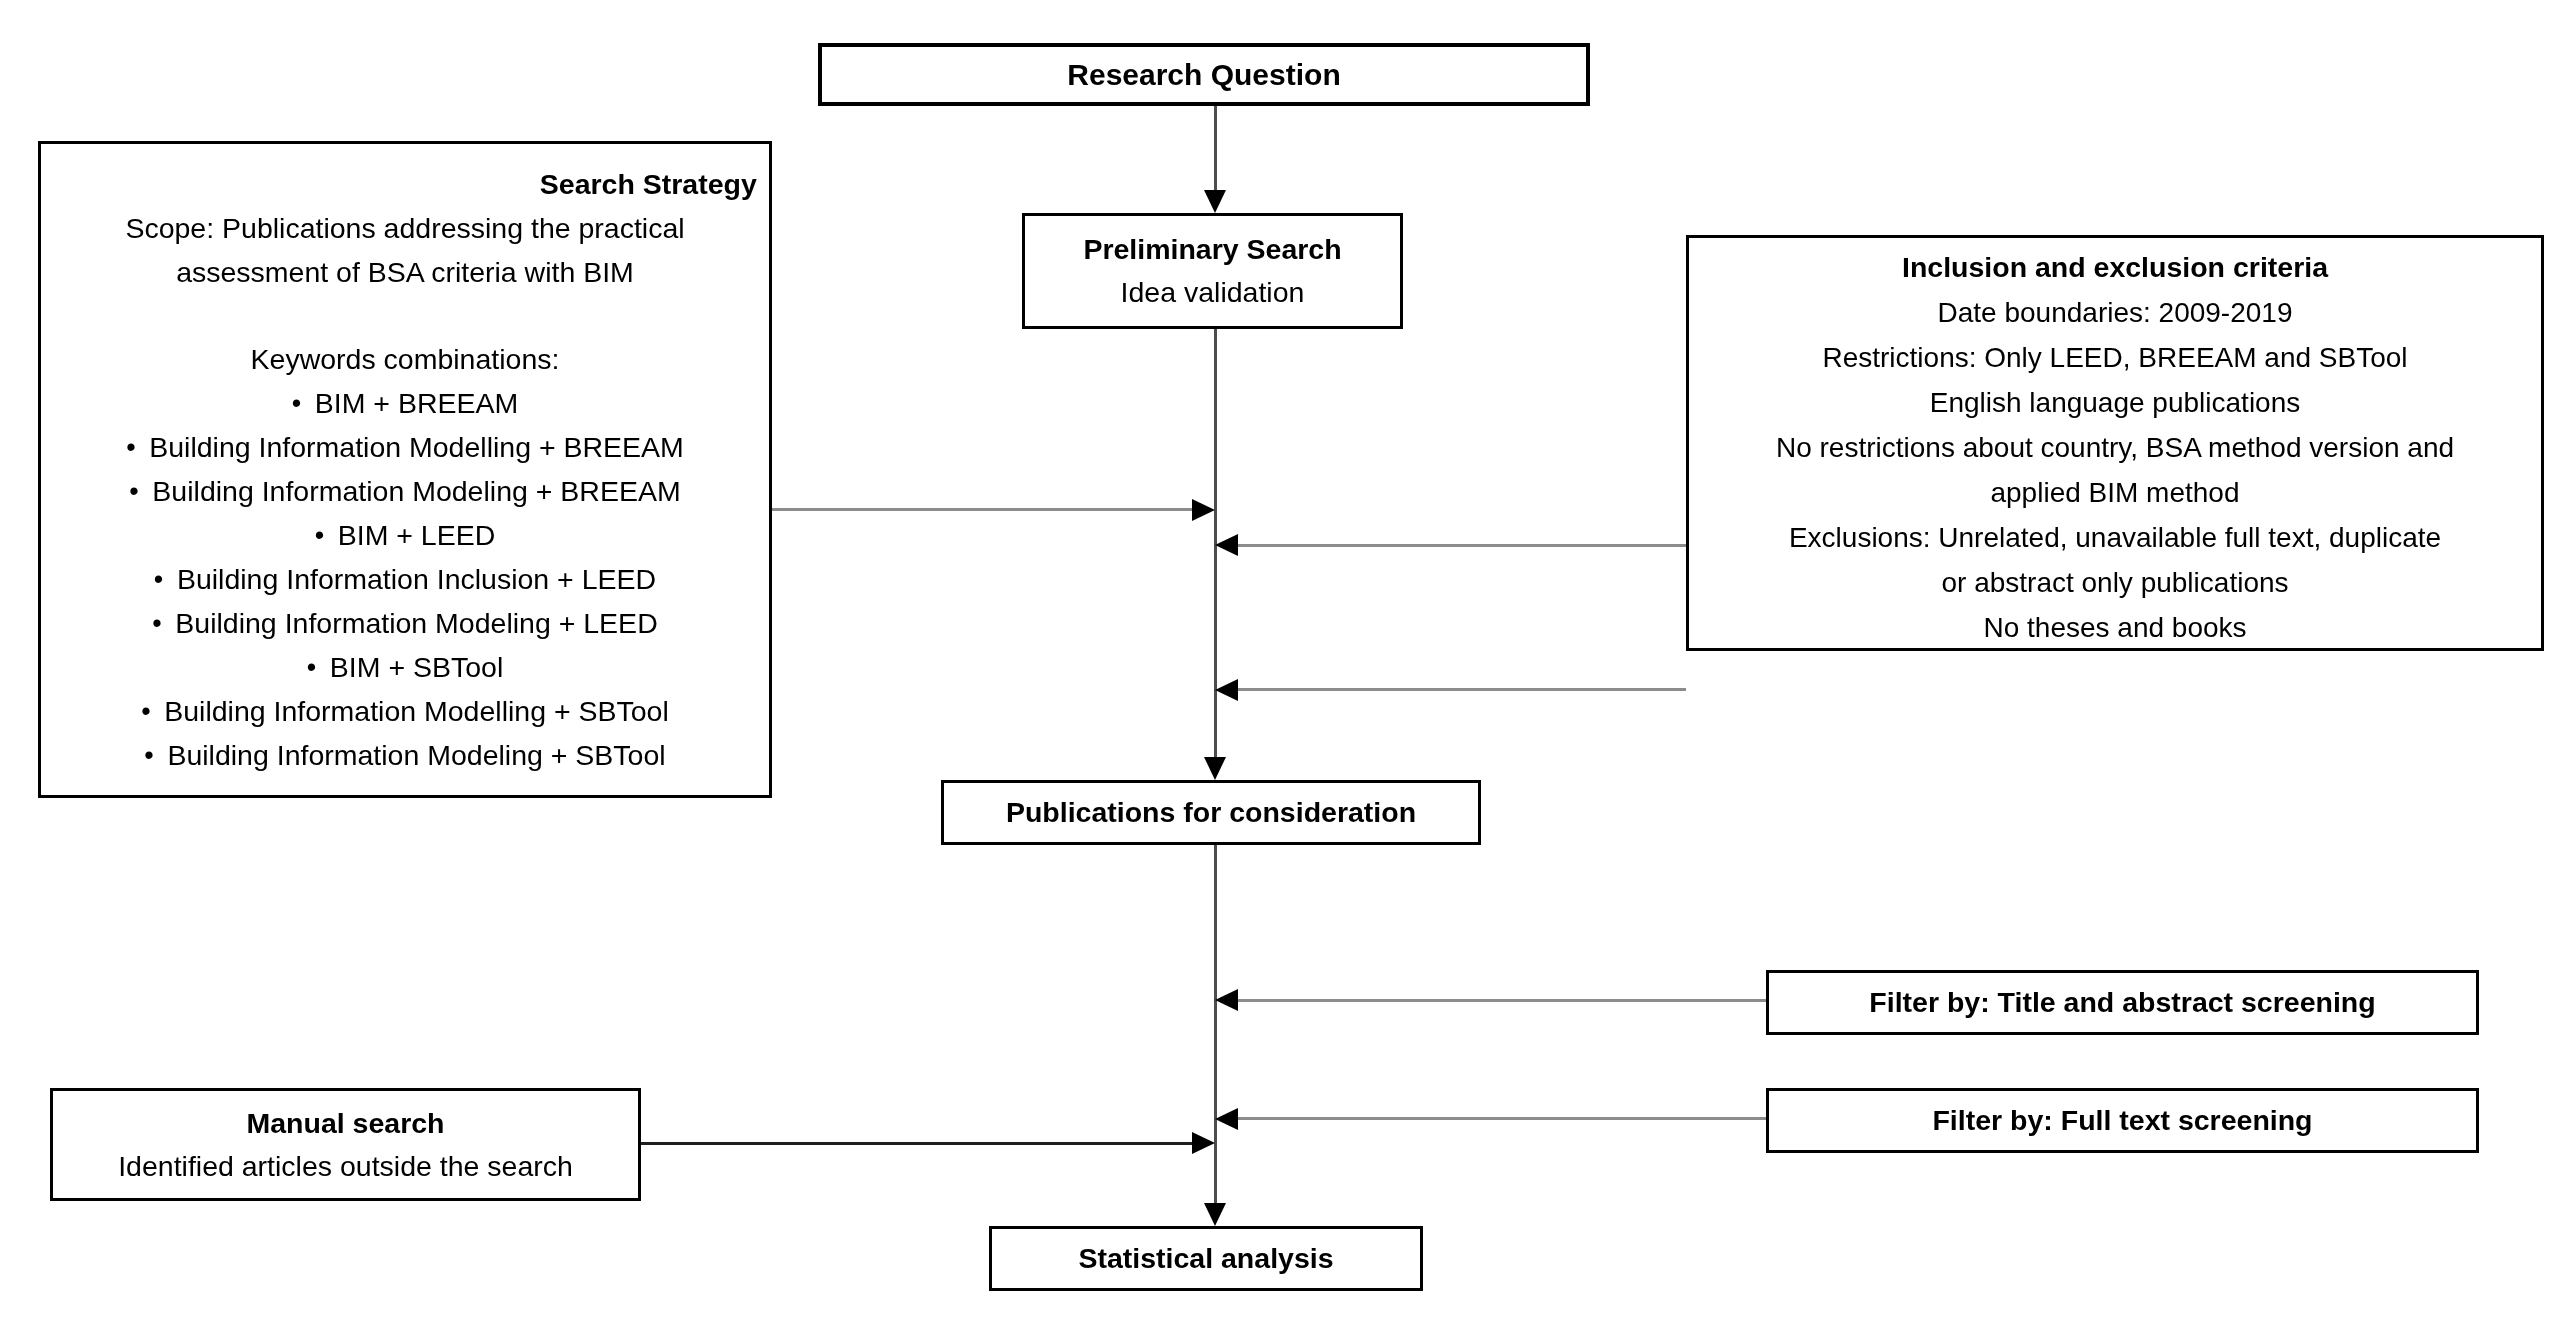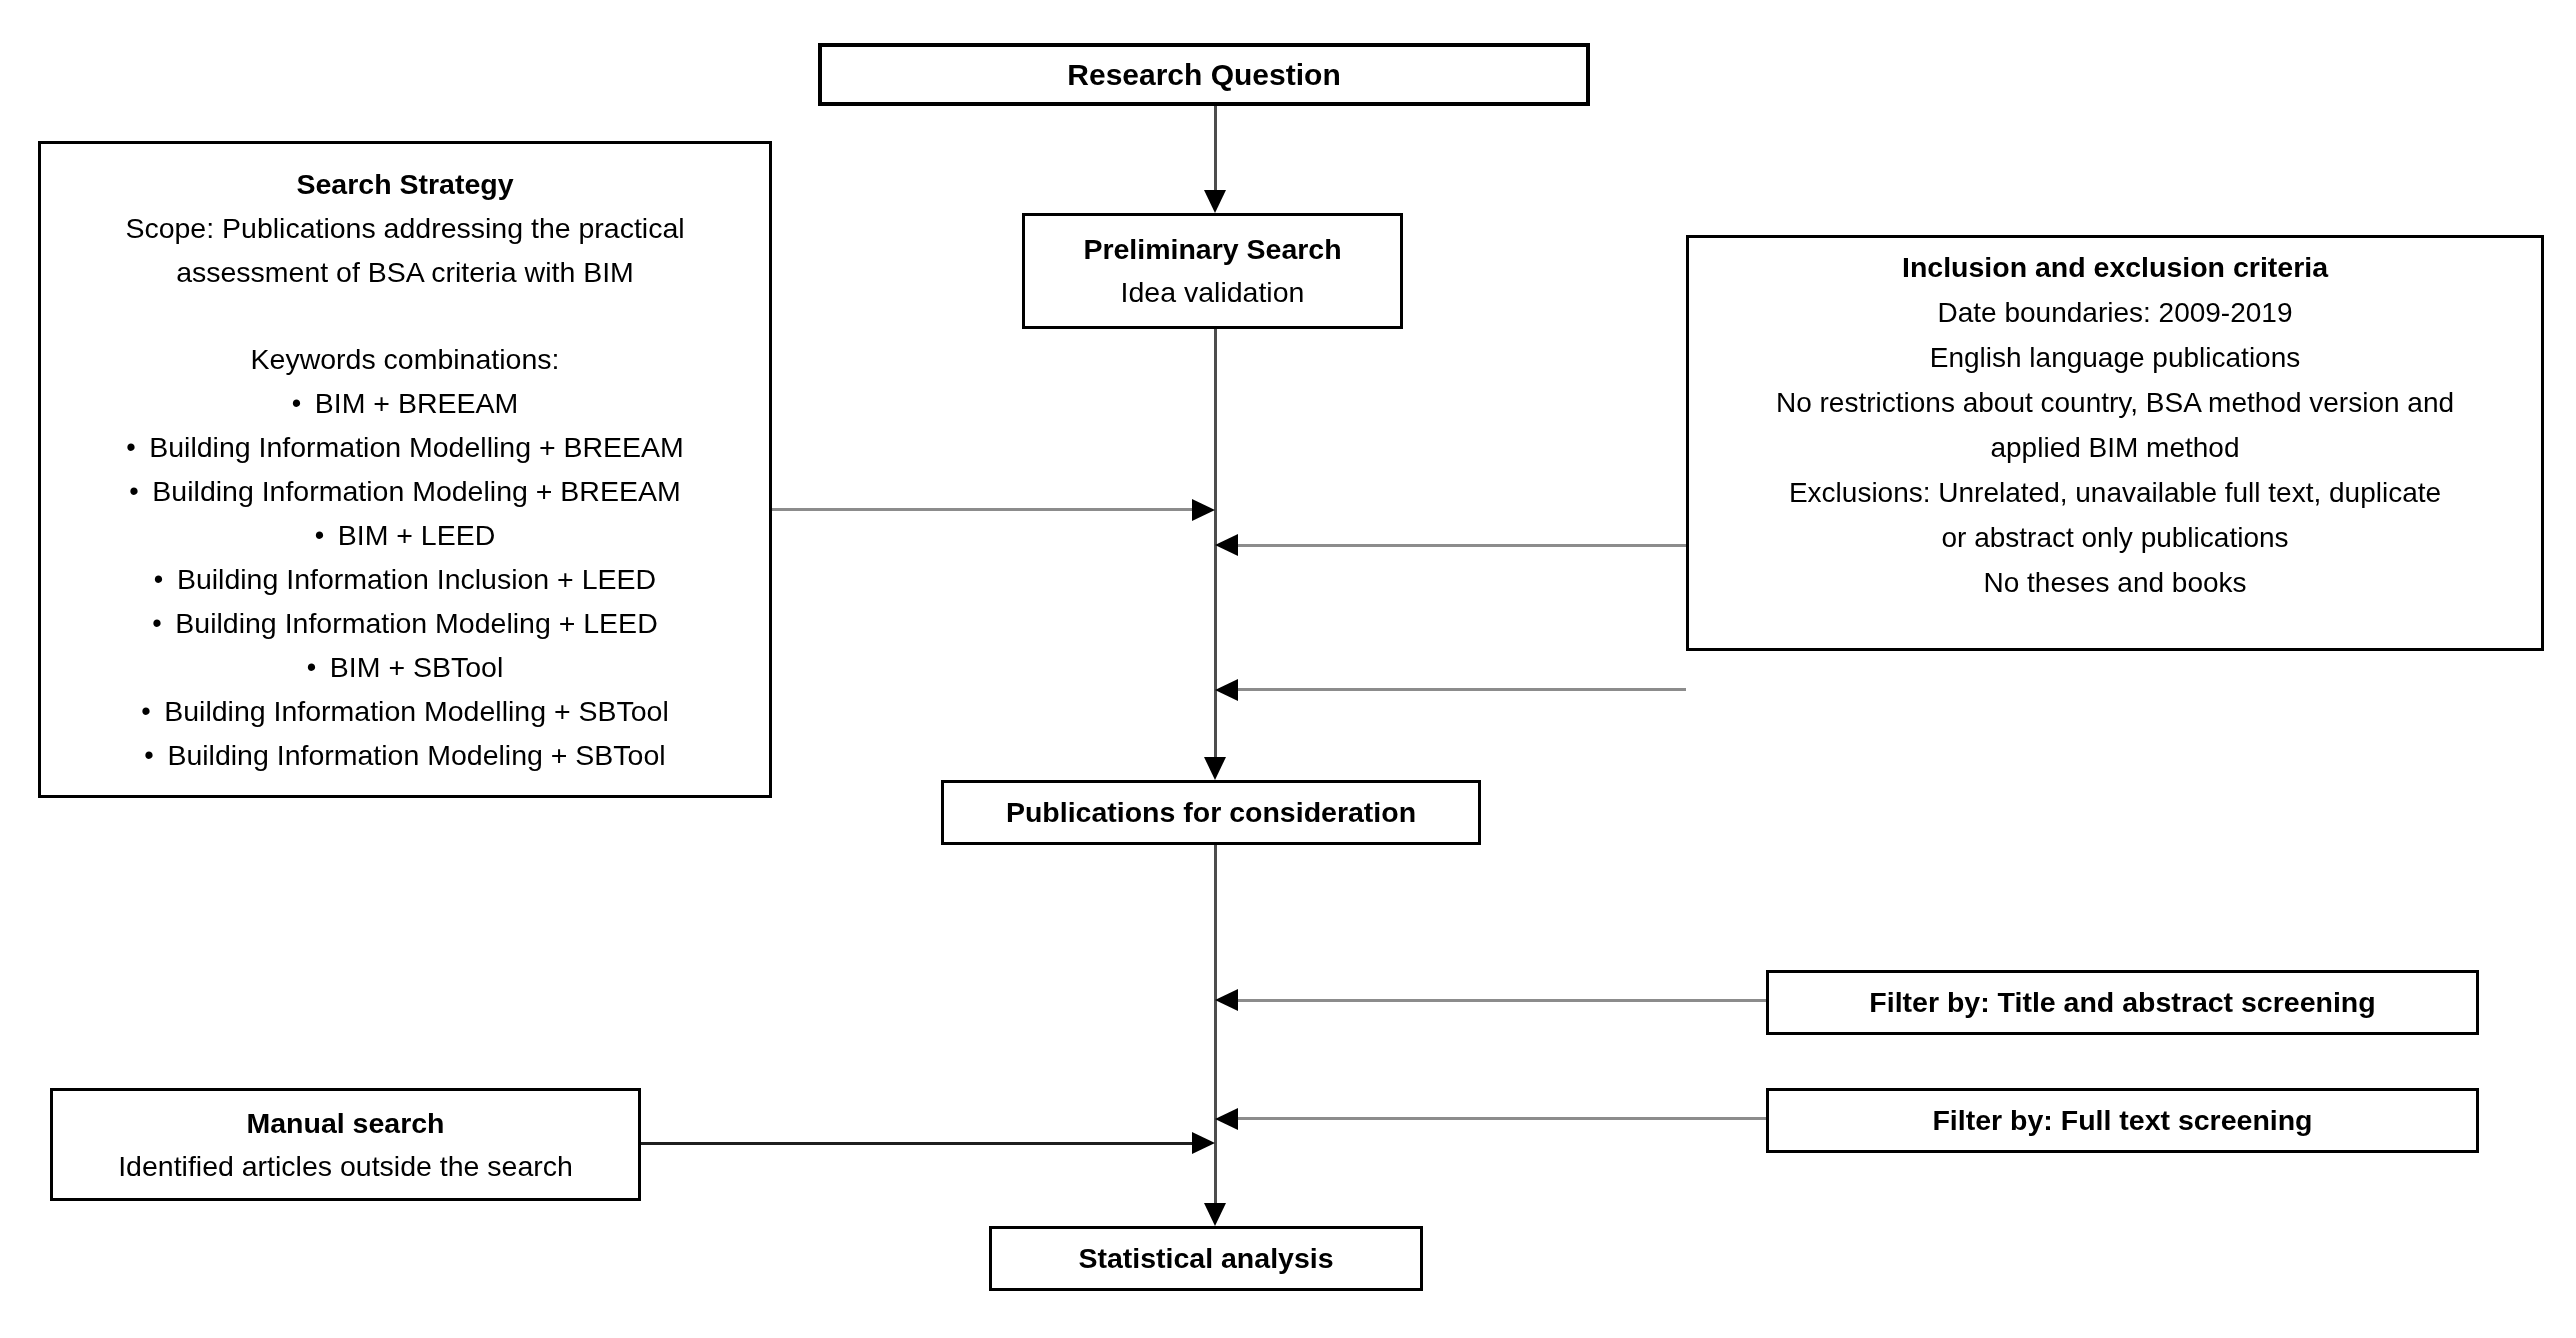--- a/index.html
+++ b/index.html
@@ -82,21 +82,21 @@
 
   <div class="node big-title" style="left:818px; top:43px; width:772px; height:63px; border-width:4.1px;">
     <div class="node-title">Research Question</div>
   </div>
 
   <div class="node" style="left:1022px; top:213px; width:381px; height:116px;">
     <div class="node-title">Preliminary Search</div>
     <div class="line">Idea validation</div>
   </div>
 
-  <div class="node flow-top" style="left:38px; top:141px; width:734px; height:657px; padding:17.7px 12.2px; line-height:44px;">
+  <div class="node flow-top" style="left:38px; top:141px; width:734px; height:657px; padding:17.7px 12.2px; line-height:44px;align-items:flex-end;">
     <div class="node-title">Search Strategy</div>
     <div class="line">Scope: Publications addressing the practical</div>
     <div class="line">assessment of BSA criteria with BIM</div>
     <div class="spacer"></div>
     <div class="line">Keywords combinations:</div>
     <div class="bullet-row">
       <span class="bullet-glyph">•</span>
       <span>BIM + BREEAM</span>
     </div>
     <div class="bullet-row">
@@ -129,20 +129,21 @@
     </div>
     <div class="bullet-row">
       <span class="bullet-glyph">•</span>
       <span>Building Information Modeling + SBTool</span>
     </div>
   </div>
 
   <div class="node flow-top" style="left:1686px; top:194px; width:858px; height:416px; padding:6.8px 9.5px; line-height:45px; font-size:28px;margin-top:41px;">
     <div class="node-title" style="font-size:28.5px;">Inclusion and exclusion criteria</div>
     <div class="line">Date boundaries: 2009-2019</div>
+    <div class="line">Restrictions: Only LEED, BREEAM and SBTool</div>
     <div class="line">English language publications</div>
     <div class="line">No restrictions about country, BSA method version and</div>
     <div class="line">applied BIM method</div>
     <div class="line">Exclusions: Unrelated, unavailable full text, duplicate</div>
     <div class="line">or abstract only publications</div>
     <div class="line">No theses and books</div>
   </div>
 
 
   <div class="node" style="left:941px; top:780px; width:540px; height:65px;">

